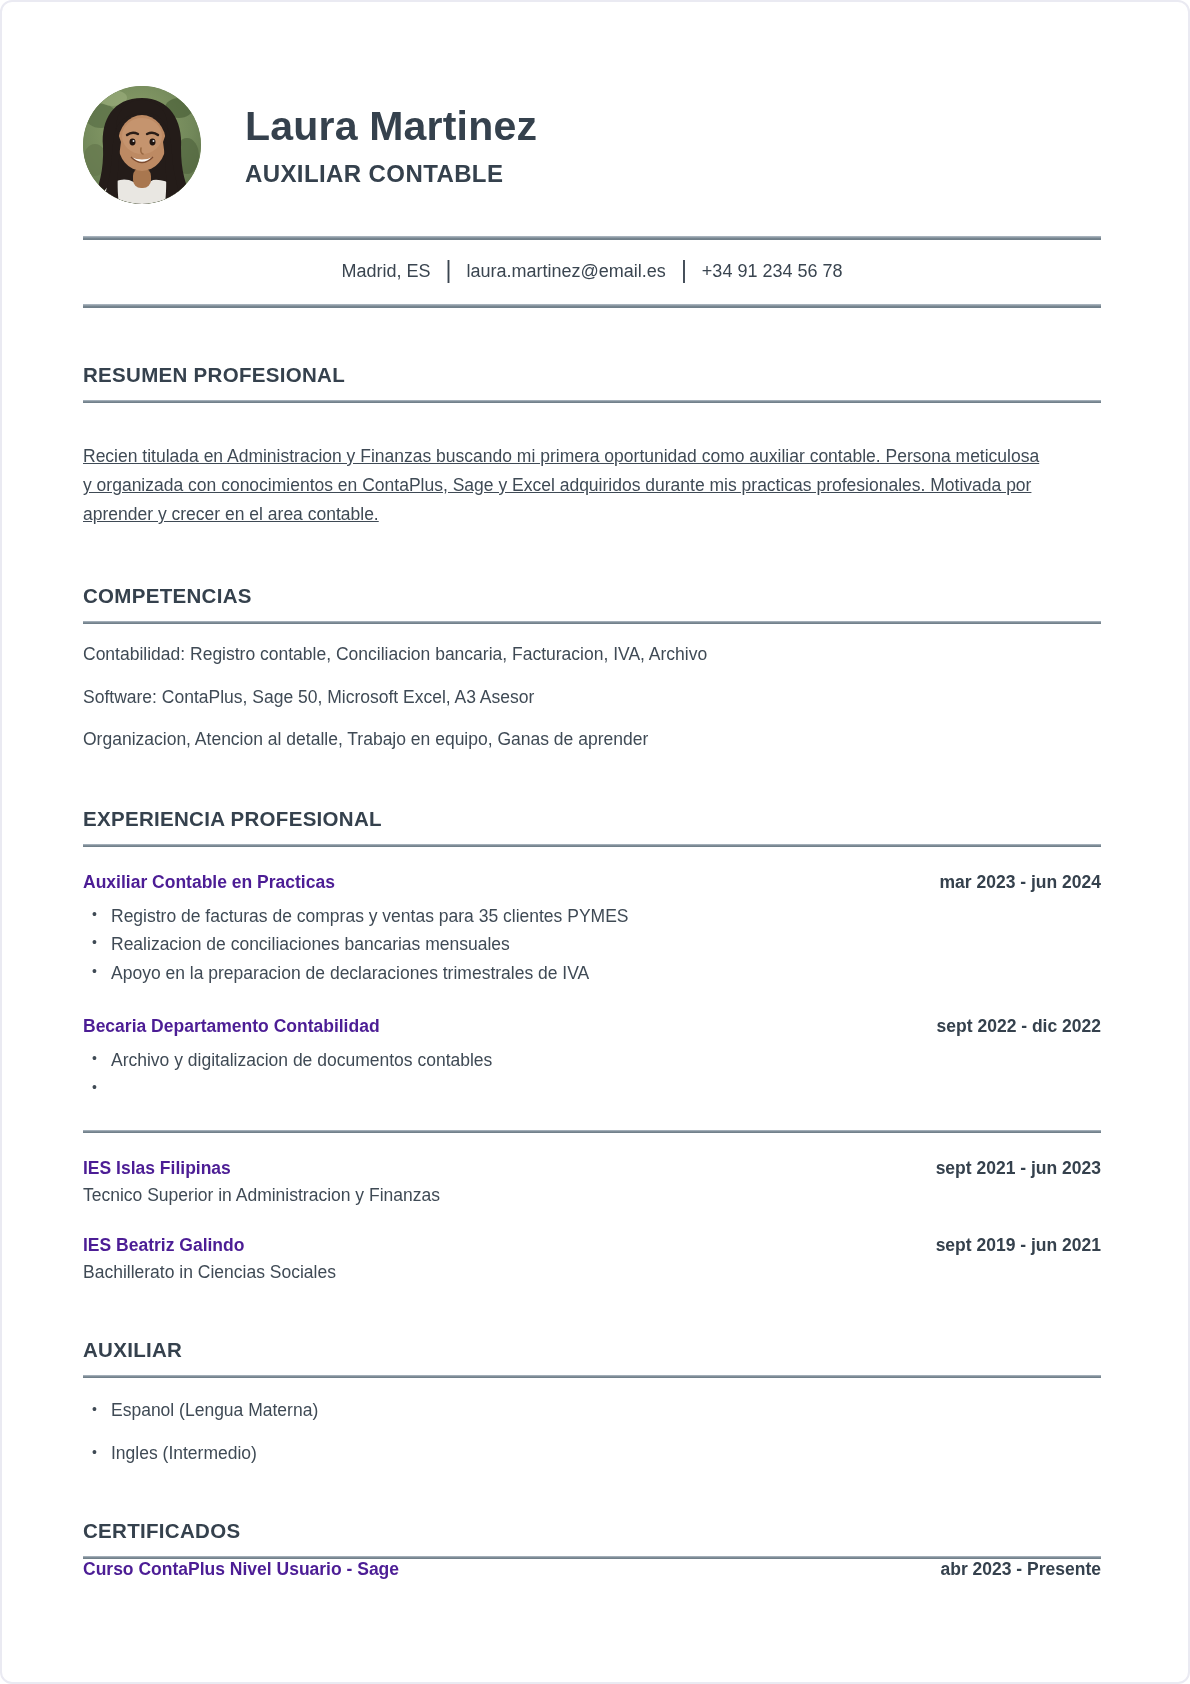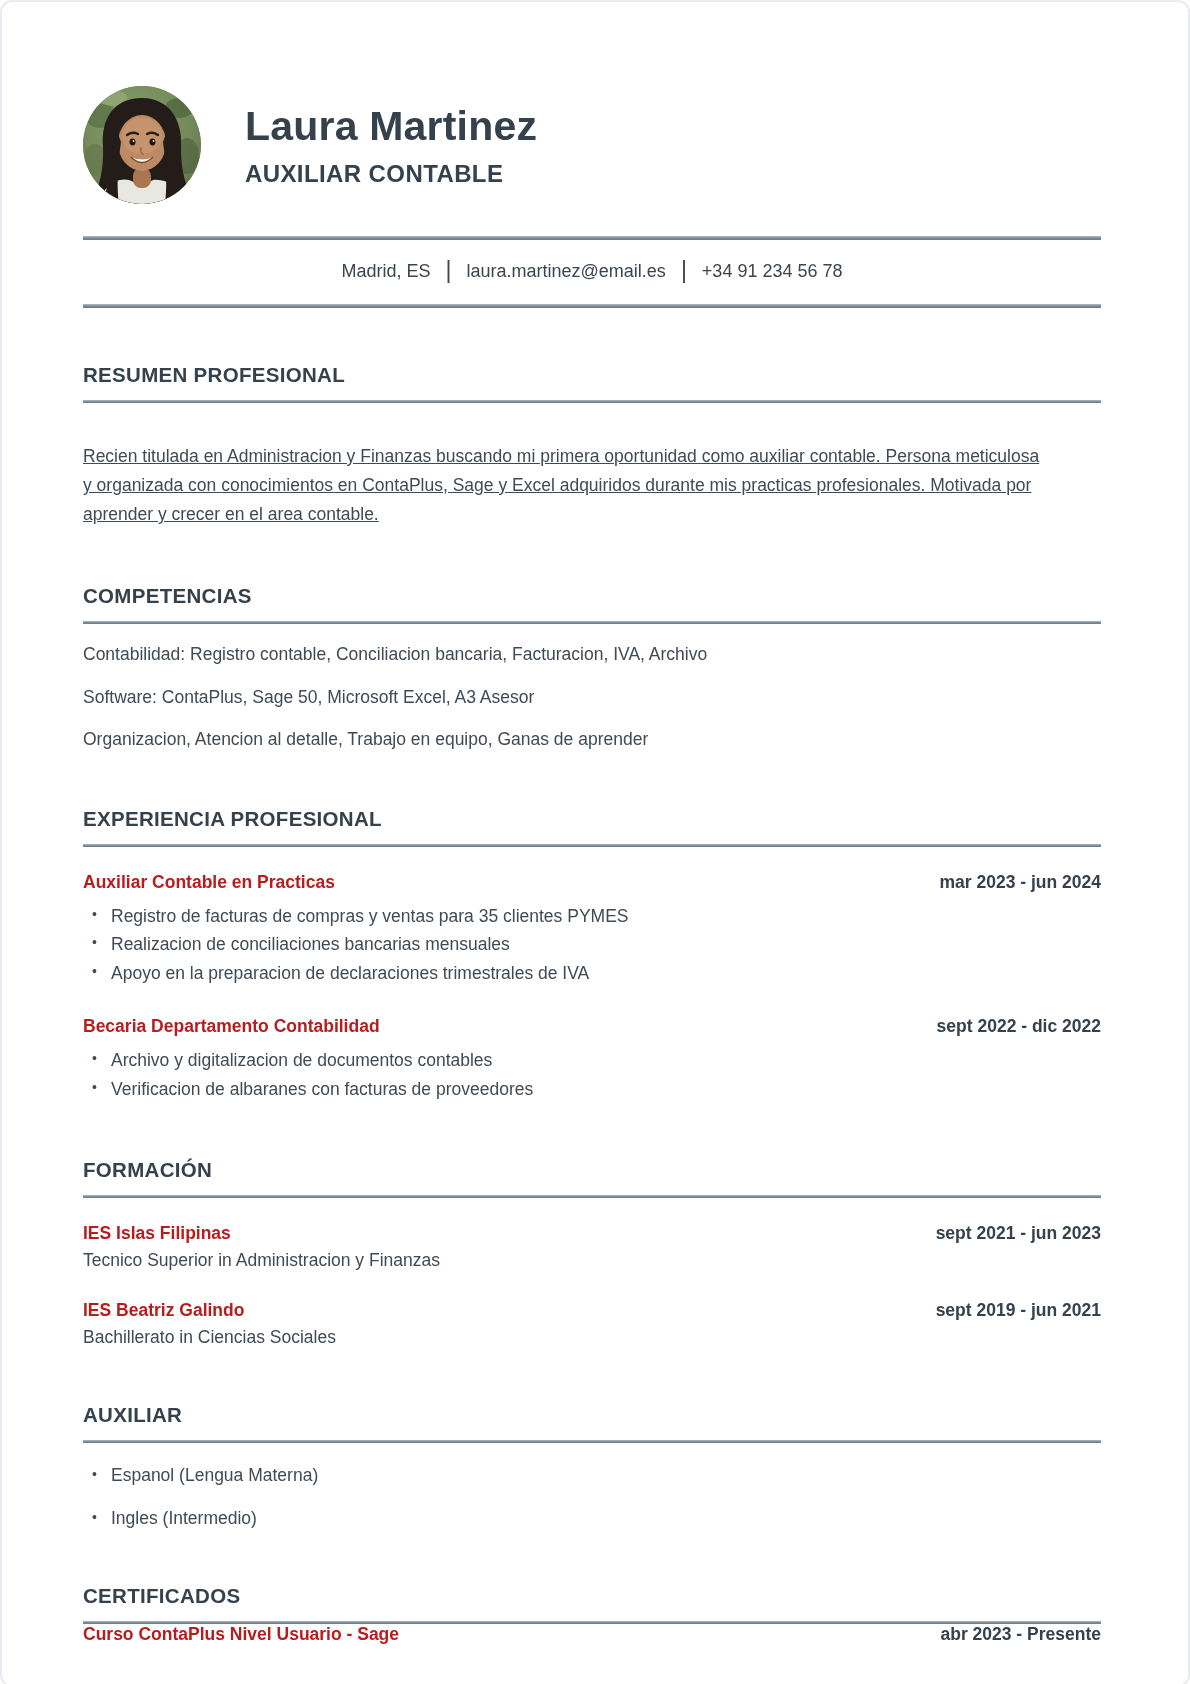--- a/index.html
+++ b/index.html
@@ -60,21 +60,21 @@
   }
   .summary-text {
     margin:39px 0 0 0; max-width:960px;
     font-size:17.5px; line-height:1.66; color:#3f4a55;text-decoration:underline;
   }
 
   .skill-item { margin:18px 0 0 0; font-size:17.5px; line-height:1.4; }
 
   .entry { margin-top:25px; }
   .entry-head { display:flex; justify-content:space-between; align-items:baseline; }
-  .entry-title { font-size:17.5px; font-weight:bold; color:#b91c1c; }
+  .entry-title { font-size:17.5px; font-weight:bold; color:#4c1d95; }
   .entry-dates { font-size:17.5px; font-weight:bold; color:#35414d; white-space:nowrap;padding-left:19px; }
   .entry-sub { margin-top:6px; font-size:17.5px; color:#3f4a55; }
 
   ul.bullets { list-style:none; margin:9px 0 0 0; padding:0; }
   ul.bullets li {
     position:relative; padding-left:28px;
     font-size:17.5px; line-height:1.63; color:#3f4a55;
   }
   ul.bullets li .dot {
     position:absolute; left:9px; top:1px; font-size:14px; color:#3f4a55;
@@ -194,27 +194,26 @@
       </ul>
     </div>
 
     <div class="entry edu-gap">
       <div class="entry-head">
         <span class="entry-title">Becaria Departamento Contabilidad</span>
         <span class="entry-dates">sept 2022 - dic 2022</span>
       </div>
       <ul class="bullets">
         <li><span class="dot">•</span><span>Archivo y digitalizacion de documentos contables</span></li>
-        <li><span class="dot">•</span><span>Verificacion de albaranes con facturas de proveedores</span></li>
+        <li><span class="dot">•</span></li>
       </ul>
     </div>
   </section>
 
   <section>
-    <h3 class="sec-heading">FORMACIÓN</h3>
     <hr class="sec-rule">
 
     <div class="entry">
       <div class="entry-head">
         <span class="entry-title">IES Islas Filipinas</span>
         <span class="entry-dates">sept 2021 - jun 2023</span>
       </div>
       <div class="entry-sub">Tecnico Superior in Administracion y Finanzas</div>
     </div>
 

